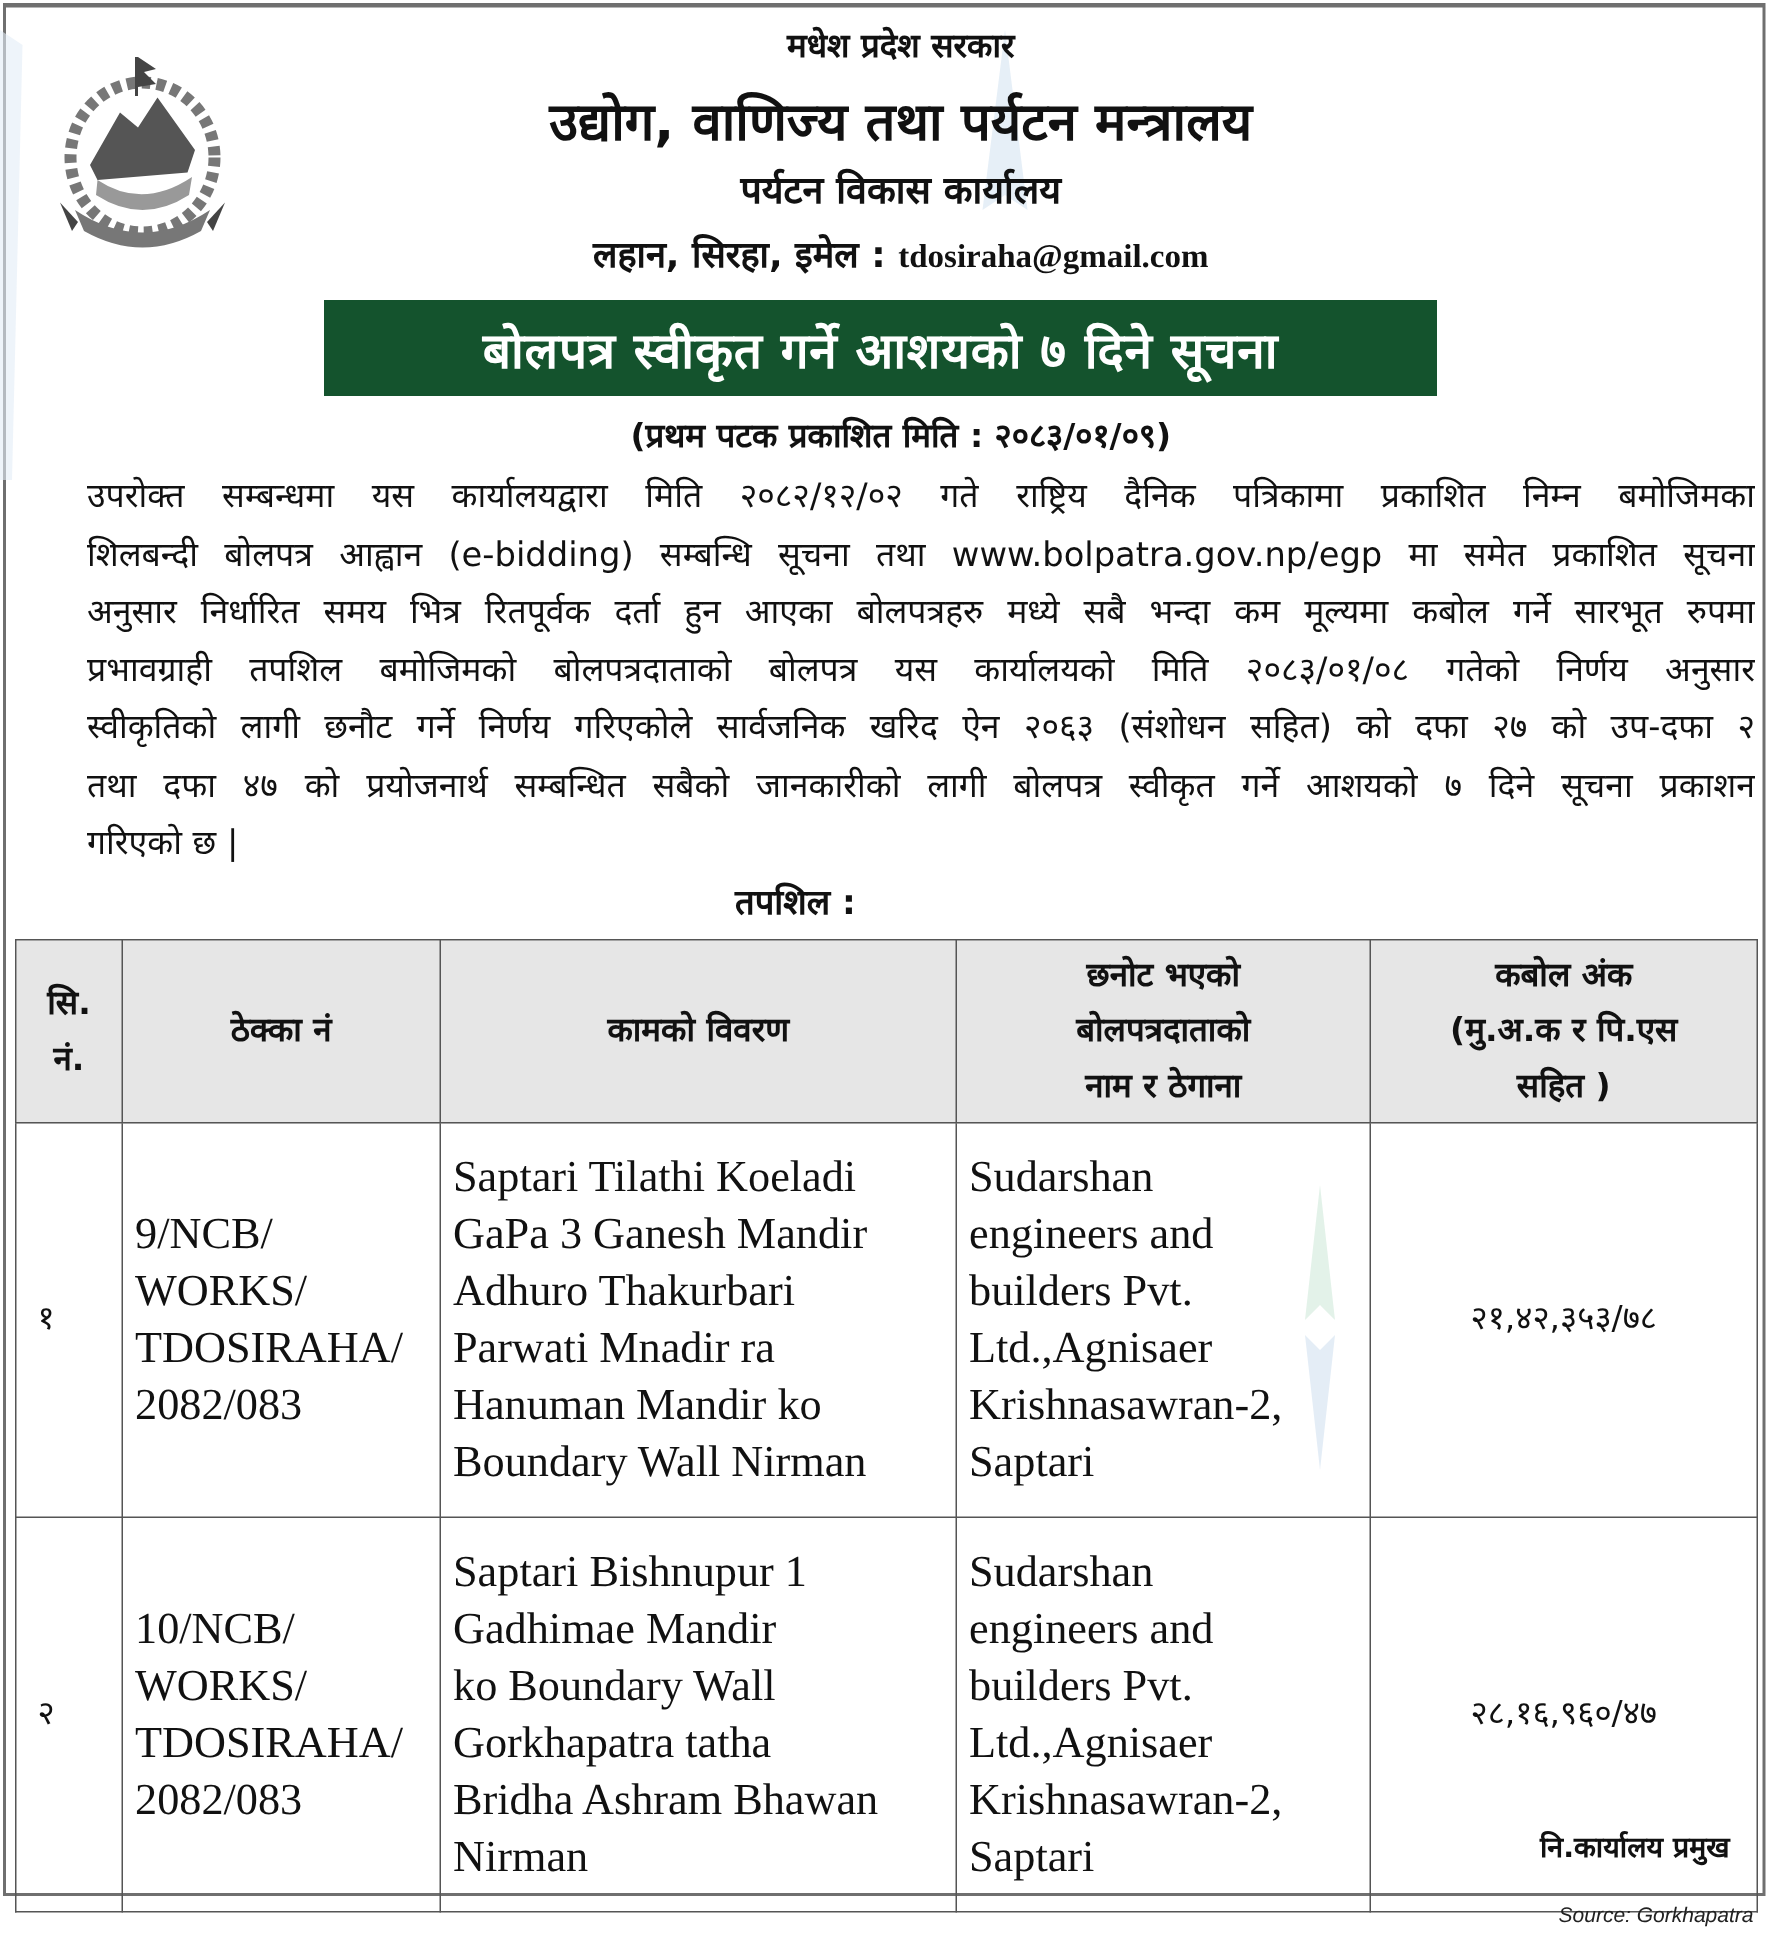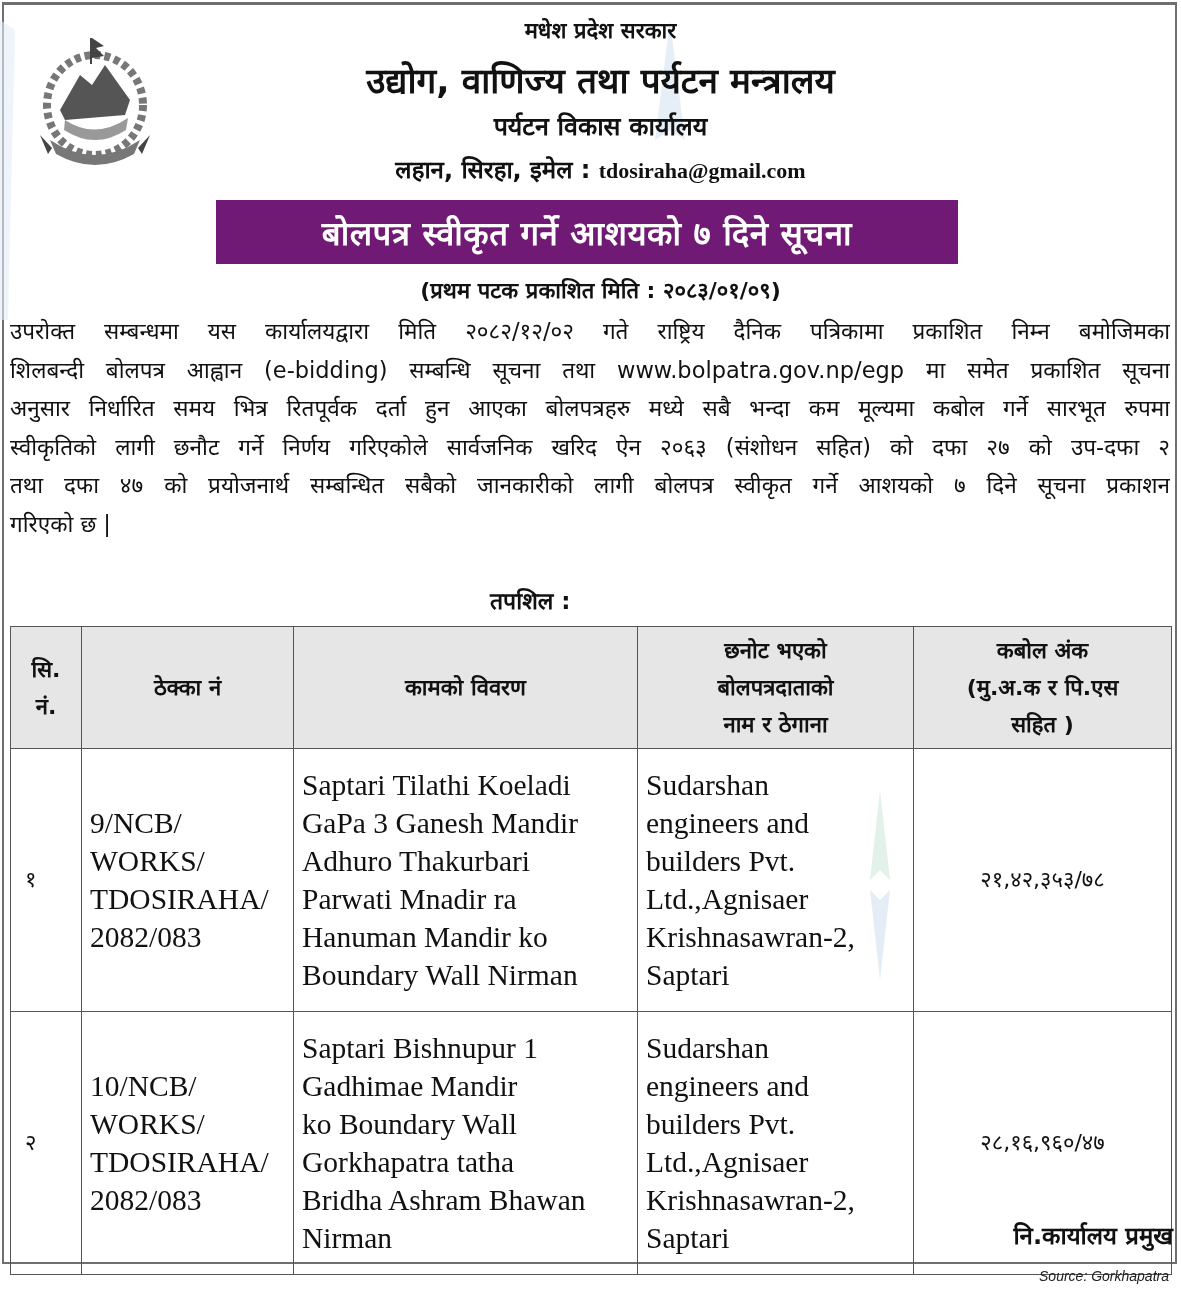--- a/index.html
+++ b/index.html
@@ -7,38 +7,38 @@
          font-family: "Liberation Serif", "DejaVu Serif", serif; color: #111; }
   .frame { position: absolute; left: 2px; top: 2px; width: 1175px; height: 1262px;
            border: 2px solid #6f6f6f; border-top-width: 3px; box-sizing: border-box; background: #fff; }
   .emblem { position: absolute; left: 30px; top: 30px; width: 130px; height: 140px; }
   .hdr { position: absolute; left: 0; width: 1181px; text-align: center; font-family: "DejaVu Sans", sans-serif; font-weight: bold; color: #111; }
   .h-prov { top: 14px; font-size: 22px; left: 0; padding-left: 10px; }
   .h-min  { top: 56px; font-size: 35px; padding-left: 10px; }
   .h-off  { top: 108px; font-size: 25px; padding-left: 10px; }
   .h-addr { top: 152px; font-size: 24px; padding-left: 10px; }
   .h-addr .email { font-family: "Liberation Serif", serif; font-size: 22px; }
-  .banner { position: absolute; left: 216px; top: 200px; width: 742px; height: 64px; background: #701a75;
+  .banner { position: absolute; left: 216px; top: 200px; width: 742px; height: 64px; background: #14532d;
             color: #fff; font-family: "DejaVu Sans", sans-serif; font-weight: bold; font-size: 33px;
             display: flex; align-items: center; justify-content: center; letter-spacing: 0.5px; }
   .pubdate { position: absolute; top: 274px; left: 0; width: 1181px; text-align: center;
              font-family: "DejaVu Sans", sans-serif; font-weight: bold; font-size: 22px; padding-left: 20px; box-sizing: border-box; }
   .body-text { position: absolute; left: 10px; top: 312px; width: 1160px; font-family: "DejaVu Sans", sans-serif;
                font-size: 22.5px; line-height: 38.5px; text-align: justify; text-align-last: justify; }
-  .body-text .ln { display: block; text-align: justify; text-align-last: justify; white-space: nowrap; overflow: hidden; }
+  .body-text .ln { display: block; text-align: justify; text-align-last: justify; white-space: nowrap; overflow: hidden; margin-left: 48px; }
   .body-text .ln.last { text-align-last: left; }
   .tapsil { position: absolute; left: 490px; top: 584px; font-family: "DejaVu Sans", sans-serif; font-weight: bold; font-size: 23px; }
   table.tbl { position: absolute; left: 10px; top: 626px; width: 1161px; border-collapse: collapse; table-layout: fixed; }
   .tbl th, .tbl td { border: 1.5px solid #555; vertical-align: middle; }
   .tbl th { background: #e6e6e6; font-family: "DejaVu Sans", sans-serif; font-weight: bold; font-size: 22px; line-height: 37px; text-align: center; padding: 2px 4px; height: 117px; }
   .tbl td { font-family: "Liberation Serif", serif; font-size: 29.5px; line-height: 38px; padding: 16px 8px; height: 230px; }
   .tbl td.sn { font-family: "DejaVu Sans", sans-serif; font-size: 22px; text-align: left; padding-left: 14px; }
   .tbl td.amt { font-family: "DejaVu Sans", sans-serif; font-size: 22px; text-align: center; }
   .tbl td .l { display: block; white-space: nowrap; }
-  .sig { position: absolute; right: 8px; top: 1218px; font-family: "DejaVu Sans", sans-serif; font-weight: bold; font-size: 24px; }
+  .sig { position: absolute; right: 28px; top: 1218px; font-family: "DejaVu Sans", sans-serif; font-weight: bold; font-size: 19px; }
   .src { position: absolute; right: 12px; top: 1268px; font-family: "Liberation Sans", sans-serif; font-style: italic; font-size: 14px; color: #222; }
   .wm { position: absolute; pointer-events: none; }
 </style>
 </head>
 <body>
 
 <div class="frame"></div>
 
 <svg class="wm" style="left:640px;top:20px" width="60" height="260" viewBox="0 0 60 260">
   <polygon points="30,0 45,120 30,110 15,120" fill="#dbe8f3" opacity="0.7"></polygon>
@@ -72,20 +72,21 @@
   <span class="email">tdosiraha@gmail.com</span>
 </div>
 
 <div class="banner">बोलपत्र स्वीकृत गर्ने आशयको ७ दिने सूचना</div>
 <div class="pubdate">(प्रथम पटक प्रकाशित मिति : २०८३/०१/०९)</div>
 
 <div class="body-text">
   <span class="ln">उपरोक्त सम्बन्धमा यस कार्यालयद्वारा मिति २०८२/१२/०२ गते राष्ट्रिय दैनिक पत्रिकामा प्रकाशित निम्न बमोजिमका</span>
   <span class="ln">शिलबन्दी बोलपत्र आह्वान (e-bidding) सम्बन्धि सूचना तथा www.bolpatra.gov.np/egp मा समेत प्रकाशित सूचना</span>
   <span class="ln">अनुसार निर्धारित समय भित्र रितपूर्वक दर्ता हुन आएका बोलपत्रहरु मध्ये सबै भन्दा कम मूल्यमा कबोल गर्ने सारभूत रुपमा</span>
+  <span class="ln">प्रभावग्राही तपशिल बमोजिमको बोलपत्रदाताको बोलपत्र यस कार्यालयको मिति २०८३/०१/०८ गतेको निर्णय अनुसार</span>
   <span class="ln">स्वीकृतिको लागी छनौट गर्ने निर्णय गरिएकोले सार्वजनिक खरिद ऐन २०६३ (संशोधन सहित) को दफा २७ को उप-दफा २</span>
   <span class="ln">तथा दफा ४७ को प्रयोजनार्थ सम्बन्धित सबैको जानकारीको लागी बोलपत्र स्वीकृत गर्ने आशयको ७ दिने सूचना प्रकाशन</span>
   <span class="ln last">गरिएको छ |</span>
 </div>
 
 <div class="tapsil">तपशिल :</div>
 
 <table class="tbl">
   <colgroup>
     <col style="width:71px">

